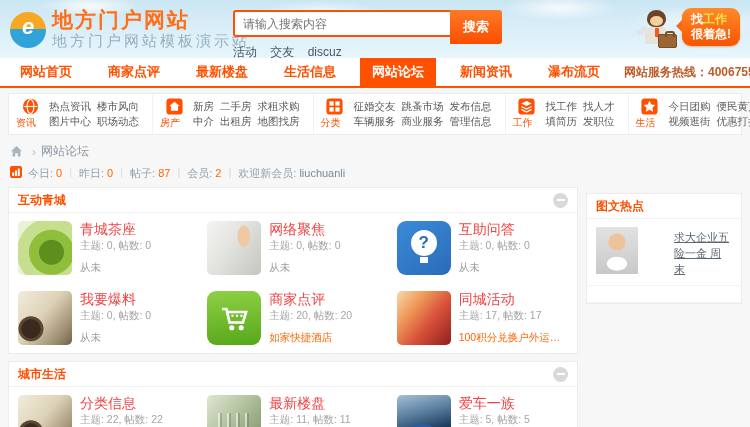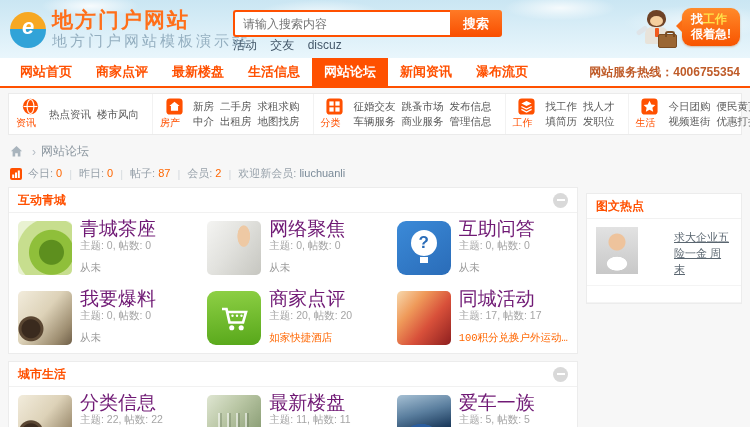--- a/index.html
+++ b/index.html
@@ -21,85 +21,85 @@
   .logo-icon::after { content:"e"; position:absolute; left:0; top:2px; width:100%; text-align:center;
     color:#fff; font-size:22px; font-weight:bold; font-style:italic; }
   .logo-txt { margin-left:6px; }
   .logo-title { font-size:21px; font-weight:bold; color:#ff6f1a; letter-spacing:2px; line-height:24px; }
   .logo-sub { font-size:15px; color:#94afc0; letter-spacing:3px; }
 
   .search-area { position:absolute; left:233px; top:10px; }
   .search-row { display:flex; }
   .search-input { width:217px; height:27px; border:2px solid #ff5000; border-right:none;
     border-radius:3px 0 0 3px; padding:0 8px; font-size:12px; color:#333; outline:none; }
-  .search-btn { width:52px; height:27px; border:none; border-radius:0 3px 3px 0; cursor:pointer;
+  .search-btn { width:52px; height:34px; border:none; border-radius:0 3px 3px 0; cursor:pointer;
     background:linear-gradient(180deg,#ff7a26,#f94e00); color:#fff; font-size:13px; font-weight:bold; }
   .hot-links { font-size:12px; color:#44586a; }
   .hot-links span { margin-right:10px; cursor:pointer; }
 
   .mascot-zone { position:absolute; right:10px; top:8px; display:flex; align-items:flex-start; }
   .figure { width:42px; height:46px; position:relative; margin-right:4px; }
   .fig-arm { position:absolute; left:0px; top:20px; width:12px; height:5px; background:#dfe4e8; border-radius:3px; transform:rotate(-35deg); }
   .fig-head { position:absolute; left:11px; top:2px; width:19px; height:17px; background:#6e4226; border-radius:50% 50% 42% 42%; }
   .fig-face { position:absolute; left:14px; top:8px; width:13px; height:10px; background:#f6cf9e; border-radius:50%; }
   .fig-body { position:absolute; left:9px; top:19px; width:23px; height:17px; background:#e8e3da; border-radius:7px 7px 2px 2px; }
   .fig-tie { position:absolute; left:19px; top:20px; width:4px; height:9px; background:#f25a1e; border-radius:1px; }
   .fig-case { position:absolute; left:22px; top:26px; width:19px; height:14px; background:#9a6633; border:1px solid #7a4c22; border-radius:2px; }
   .fig-case::before { content:""; position:absolute; left:6px; top:-4px; width:6px; height:4px; border:2px solid #7a4c22; border-bottom:none; border-radius:3px 3px 0 0; }
   .bubble { position:relative; background:linear-gradient(180deg,#ff8a2a,#f85400); border-radius:9px;
     padding:4px 9px; color:#fff; font-size:12px; font-weight:bold; line-height:15px; cursor:pointer;
     box-shadow:0 1px 2px rgba(180,80,0,.35); }
   .bubble::before { content:""; position:absolute; left:-6px; top:12px; border:6px solid transparent; border-right-color:#fb6c12; border-left:none; }
   .bubble .hl { color:#ffe24a; }
 
   
-  .nav { height:30px; background:#fff; border-bottom:2px solid #ff5000; display:flex; padding-left:8px; }
+  .nav { height:30px; background:#fff; border-bottom:2px solid #ff5000; display:flex; padding-left:8px;gap:12px; }
   .nav-item { line-height:28px; padding:0 12px; font-size:13px; font-weight:bold; color:#ff5000; cursor:pointer; white-space:nowrap; }
   .nav-item.active { background:#ff5000; color:#fff; }
   .hotline { margin-left:auto; margin-right:10px; line-height:28px; font-size:12px; font-weight:bold; color:#bf5b28; white-space:nowrap; }
 
   
   .catbar { margin:5px 8px 0; background:#fff; border:1px solid #ebebeb; display:flex; height:42px; align-items:center; }
   .cat-group { display:flex; align-items:center; padding:3px 7px; border-right:1px solid #f2f2f2; height:100%; flex:auto; }
   .cat-group:last-child { border-right:none; }
   .cat-ico-col { width:28px; flex:none; margin-right:5px; }
   .cat-ico-col svg { width:17px; height:17px; display:block; margin:0 auto; }
   .cat-label { font-size:10px; color:#ff5000; display:block; margin-top:1px; cursor:pointer; }
   .cat-links { white-space:nowrap; }
   .cat-row { display:block; font-size:10.5px; color:#5a5a5a; line-height:15px; }
   .cat-row span { margin-right:6px; cursor:pointer; }
 
   
   .crumb { margin:8px 10px 0; display:flex; align-items:center; font-size:12px; color:#8a959e; }
   .crumb svg { margin-right:4px; cursor:pointer; }
   .crumb-sep { margin:0 5px; color:#b6bec6; }
-  .statsbar { margin:6px 10px 0; display:flex; align-items:center; font-size:11px; color:#98a2ab; }
+  .statsbar { margin:6px 10px 0; display:flex; align-items:flex-start; font-size:11px; color:#98a2ab; }
   .statsbar svg { margin-right:6px; flex:none; }
   .stat-value { color:#ff6600; margin-left:3px; }
   .stat-value.plain { color:#7a8a98; cursor:pointer; }
   .stat-sep { margin:0 7px; color:#d5dade; }
 
   
   .main { margin:6px 8px 0; display:flex; gap:8px; align-items:flex-start; }
   .col-left { width:570px; flex:none; }
   .col-right { width:156px; flex:none; }
   .panel { background:#fff; border:1px solid #ececec; }
   .panel + .panel { margin-top:7px; }
   .panel-hd { height:25px; padding:0 9px; border-bottom:1px solid #f1f1f1; display:flex; align-items:center; }
   .panel-title { font-size:12px; font-weight:bold; color:#ff5000; }
   .collapse { margin-left:auto; width:15px; height:15px; border-radius:50%; background:#d9d9d9; position:relative; cursor:pointer; }
   .collapse::after { content:""; position:absolute; left:3.5px; top:6.5px; width:8px; height:2px; background:#fff; }
 
   .forum-grid { display:grid; grid-template-columns:1fr 1fr 1fr; }
   .forum-cell { padding:8px 9px; display:flex; min-width:0; }
   .thumb { width:54px; height:54px; border-radius:5px; flex:none; margin-right:8px; position:relative; overflow:hidden; cursor:pointer; }
   .cell-body { display:flex; flex-direction:column; min-width:0; flex:1; height:54px; }
-  .f-name { font-size:19px; color:#701a75; line-height:16px; cursor:pointer; }
+  .f-name { font-size:14px; color:#ef4444; line-height:16px; cursor:pointer; }
   .f-stats { font-size:10.5px; color:#a5a5a5; margin-top:2px; white-space:nowrap; }
-  .f-last { margin-top:auto; font-size:10.5px; color:#9a9a9a; white-space:nowrap; overflow:hidden; text-overflow:ellipsis;font-family:Liberation Mono, monospace; }
+  .f-last { margin-top:auto; font-size:10.5px; color:#9a9a9a; white-space:nowrap; overflow:hidden; text-overflow:ellipsis; }
   .f-last.link { color:#ff6600; cursor:pointer; }
 
   
   .t-tea { background:radial-gradient(circle at 62% 58%, #5d8f1e 0 12px, #8fbf3a 13px 22px, #c7de8e 23px 34px, #e9f2d2 35px); }
   .t-key { background-image:radial-gradient(ellipse 10px 17px at 68% 28%, #eec9a4 0 60%, rgba(0,0,0,0) 66%),
            linear-gradient(125deg,#f4f4f2 0%,#e2e2de 45%,#c6c6c0 100%); }
   .t-bulb { border-radius:9px;
     background-image:linear-gradient(#fff,#fff), linear-gradient(145deg,#3b8ad8,#2a6cb8);
     background-repeat:no-repeat; background-size:8px 6px, 100% 100%; background-position:23px 36px, 0 0; }
   .t-bulb::before { content:""; position:absolute; left:14px; top:9px; width:26px; height:26px; background:#fff; border-radius:50%; }
@@ -196,20 +196,21 @@
       <div class="cat-ico-col">
         <svg viewBox="0 0 20 20">
             <circle cx="10" cy="10" r="9" fill="#ff5000"></circle>
             <ellipse cx="10" cy="10" rx="4" ry="8.2" fill="none" stroke="#fff" stroke-width="1.3"></ellipse>
             <path d="M1.8 10 h16.4" stroke="#fff" stroke-width="1.3"></path>
           </svg>
         <span class="cat-label">资讯</span>
       </div>
       <div class="cat-links">
         <span class="cat-row"><span>热点资讯</span><span>楼市风向</span></span>
+        <span class="cat-row"><span>图片中心</span><span>职场动态</span></span>
       </div>
     </div>
     <div class="cat-group">
       <div class="cat-ico-col">
         <svg viewBox="0 0 20 20">
             <rect x="0.5" y="0.5" width="19" height="19" rx="4" fill="#ff5000"></rect>
             <path d="M10 4.5 L16 9.5 H14.2 V15 H5.8 V9.5 H4 Z" fill="#fff"></path>
           </svg>
         <span class="cat-label">房产</span>
       </div>

